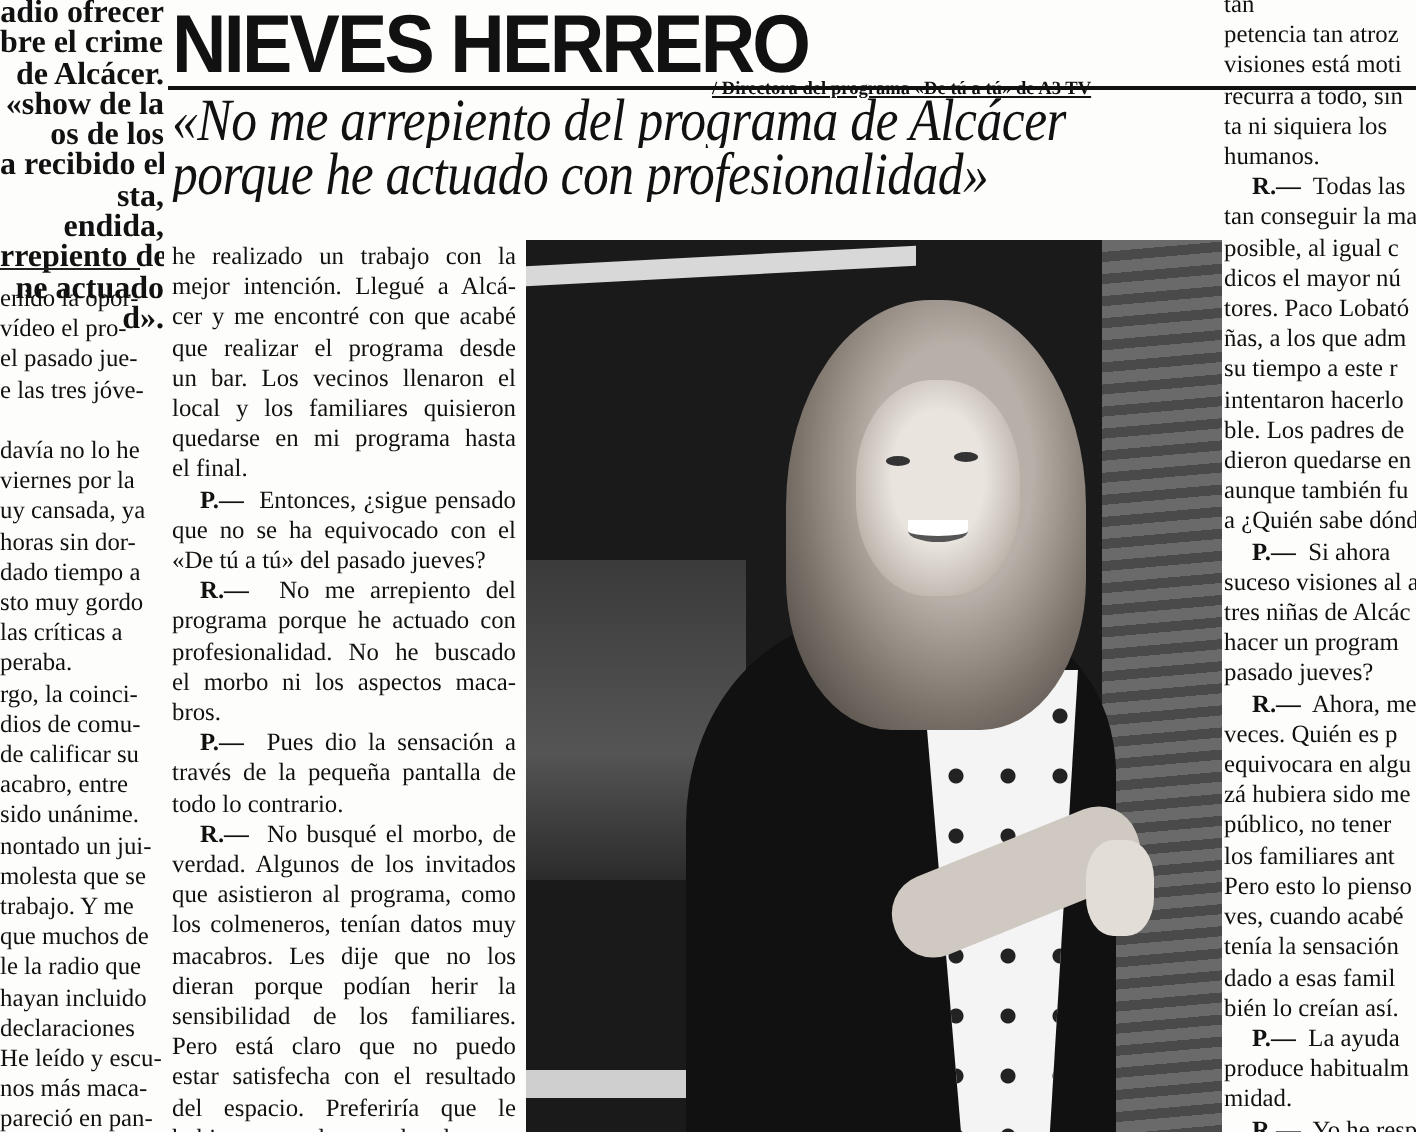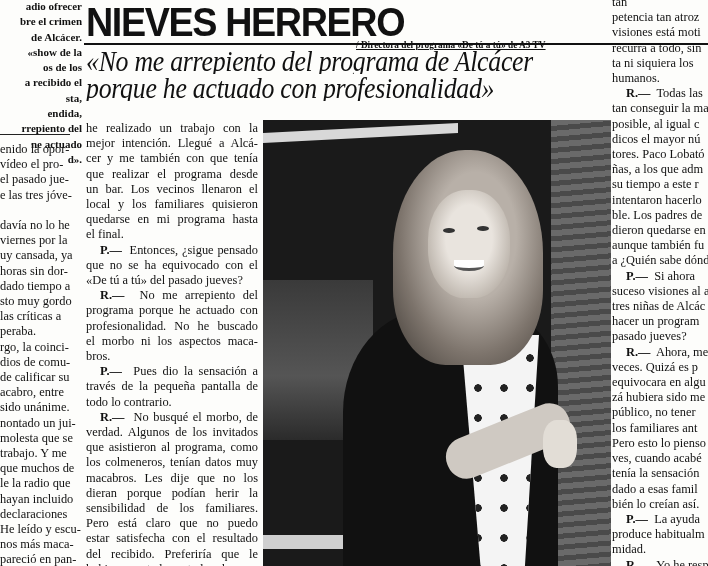--- a/index.html
+++ b/index.html
@@ -11,21 +11,21 @@
   .col { position:absolute; overflow:hidden; }
   .line { white-space:nowrap; overflow:hidden; display:block; }
   .body-text { font-size:12.4px; line-height:15.2px; }
   .justify { text-align:justify; text-align-last:justify; }
   .last { text-align:left; text-align-last:left; }
   .indent { padding-left:14px; }
   .speaker { font-weight:bold; }
 
   
   #col-left { left:0; top:0; width:82px; height:566px; }
-  #lead { position:absolute; left:0; top:-1px; width:82px; font-weight:bold; font-size:11px; line-height:15.3px; }
+  #lead { position:absolute; left:0; top:-1px; width:82px; font-weight:bold; font-size:16px; line-height:15.3px; }
   #lead .line { text-align:right; }
   #lead-rule { position:absolute; left:0; top:134px; width:70px; height:1px; background:#222; }
   #left-body { position:absolute; left:0; top:142px; width:82px; }
   #left-body .line { text-align:left; }
 
   
   #header-name {
     position:absolute; left:86px; top:2px;
     font-family:"Liberation Sans", "DejaVu Sans", sans-serif;
     font-weight:bold; font-size:41px; letter-spacing:-1.5px;
@@ -130,21 +130,21 @@
 <div id="header-rule"></div>
 <div id="headline">
   <span class="line">«No me arrepiento del programa de Alcácer</span>
   <span class="line">porque he actuado con profesionalidad»</span>
 </div>
 
 <div class="col body-text" id="col-mid">
     <div>
       <span class="line justify"><span>he realizado un trabajo con la</span></span>
       <span class="line justify"><span>mejor intención. Llegué a Alcá-</span></span>
-      <span class="line justify"><span>cer y me también con que tenía</span></span>
+      <span class="line justify"><span>cer y me encontré con que acabé</span></span>
       <span class="line justify"><span>que realizar el programa desde</span></span>
       <span class="line justify"><span>un bar. Los vecinos llenaron el</span></span>
       <span class="line justify"><span>local y los familiares quisieron</span></span>
       <span class="line justify"><span>quedarse en mi programa hasta</span></span>
       <span class="line last"><span>el final.</span></span>
     </div>
     <div>
       <span class="line justify indent"><span class="speaker">P.—</span>&nbsp; <span>Entonces, ¿sigue pensado</span></span>
       <span class="line justify"><span>que no se ha equivocado con el</span></span>
       <span class="line last"><span>«De tú a tú» del pasado jueves?</span></span>
@@ -164,21 +164,21 @@
     <div>
       <span class="line justify indent"><span class="speaker">R.—</span>&nbsp; <span>No busqué el morbo, de</span></span>
       <span class="line justify"><span>verdad. Algunos de los invitados</span></span>
       <span class="line justify"><span>que asistieron al programa, como</span></span>
       <span class="line justify"><span>los colmeneros, tenían datos muy</span></span>
       <span class="line justify"><span>macabros. Les dije que no los</span></span>
       <span class="line justify"><span>dieran porque podían herir la</span></span>
       <span class="line justify"><span>sensibilidad de los familiares.</span></span>
       <span class="line justify"><span>Pero está claro que no puedo</span></span>
       <span class="line justify"><span>estar satisfecha con el resultado</span></span>
-      <span class="line justify"><span>del recibido. Preferiría que le</span></span>
+      <span class="line justify"><span>del espacio. Preferiría que le</span></span>
       <span class="line justify"><span>hubiera gustado a todo el mun-</span></span>
     </div>
   </div>
 
 <div id="photo" title="Portrait photograph of Nieves Herrero in dark jacket and polka-dot blouse">
   <div class="bg-light"></div>
   <div class="wall"></div>
   <div class="floor"></div>
   <div class="pillar"></div>
   <div class="jacket"></div>
@@ -210,21 +210,21 @@
     <span class="line"><span>ble. Los padres de</span></span>
     <span class="line"><span>dieron quedarse en</span></span>
     <span class="line"><span>aunque también fu</span></span>
     <span class="line"><span style="font-style: normal;">a ¿Quién sabe dónd</span></span>
     <span class="line indent"><span class="speaker">P.—</span>&nbsp; <span>Si ahora</span></span>
     <span class="line"><span>suceso visiones al a</span></span>
     <span class="line"><span>tres niñas de Alcác</span></span>
     <span class="line"><span>hacer un program</span></span>
     <span class="line"><span>pasado jueves?</span></span>
     <span class="line indent"><span class="speaker">R.—</span>&nbsp; <span>Ahora, me</span></span>
-    <span class="line"><span>veces. Quizá es p</span></span>
+    <span class="line"><span>veces. Quién es p</span></span>
     <span class="line"><span>equivocara en algu</span></span>
     <span class="line"><span>zá hubiera sido me</span></span>
     <span class="line"><span>público, no tener</span></span>
     <span class="line"><span>los familiares ant</span></span>
     <span class="line"><span>Pero esto lo pienso</span></span>
     <span class="line"><span>ves, cuando acabé</span></span>
     <span class="line"><span>tenía la sensación</span></span>
     <span class="line"><span>dado a esas famil</span></span>
     <span class="line"><span>bién lo creían así.</span></span>
     <span class="line indent"><span class="speaker">P.—</span>&nbsp; <span>La ayuda</span></span>

